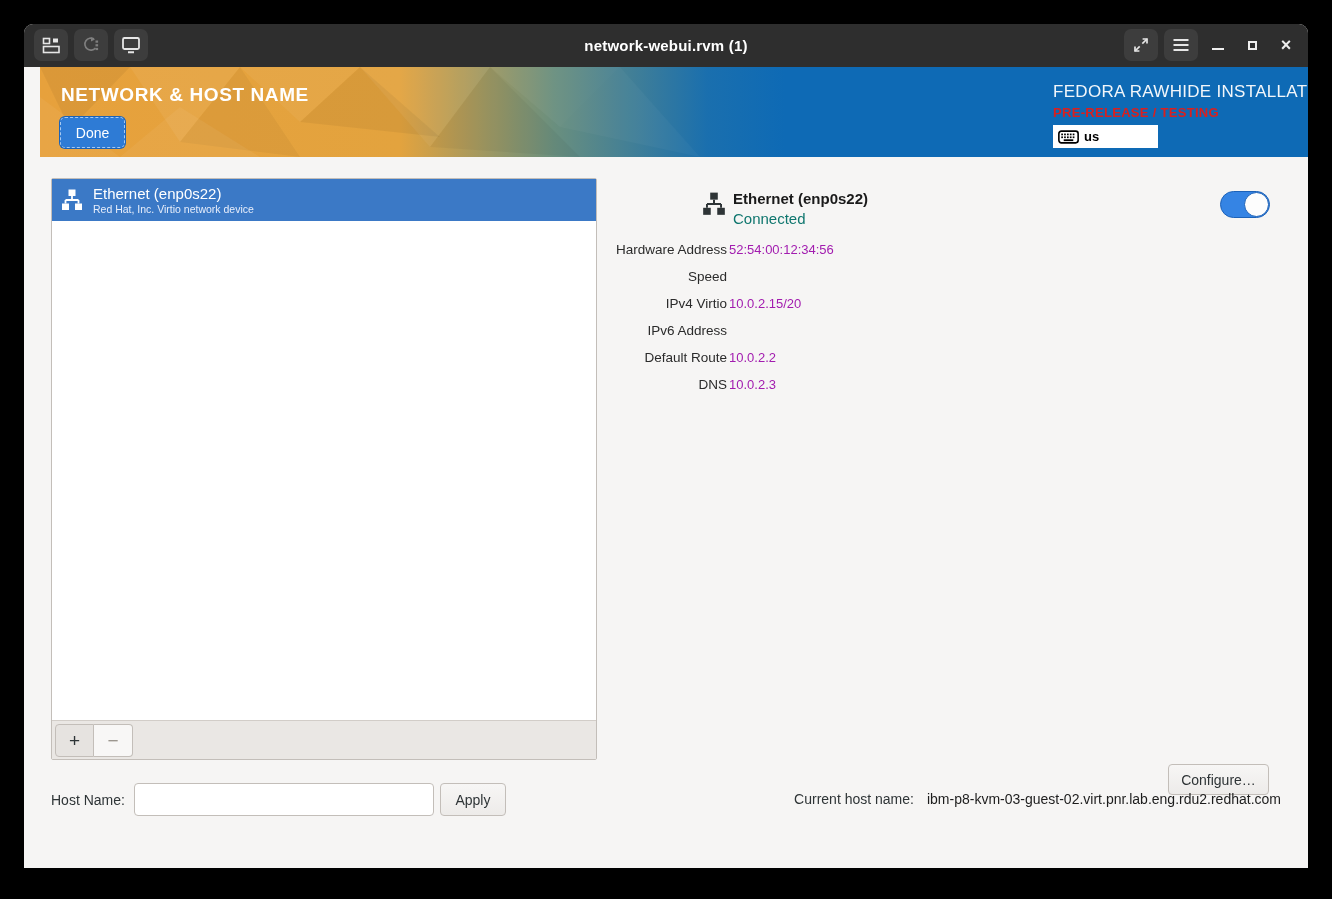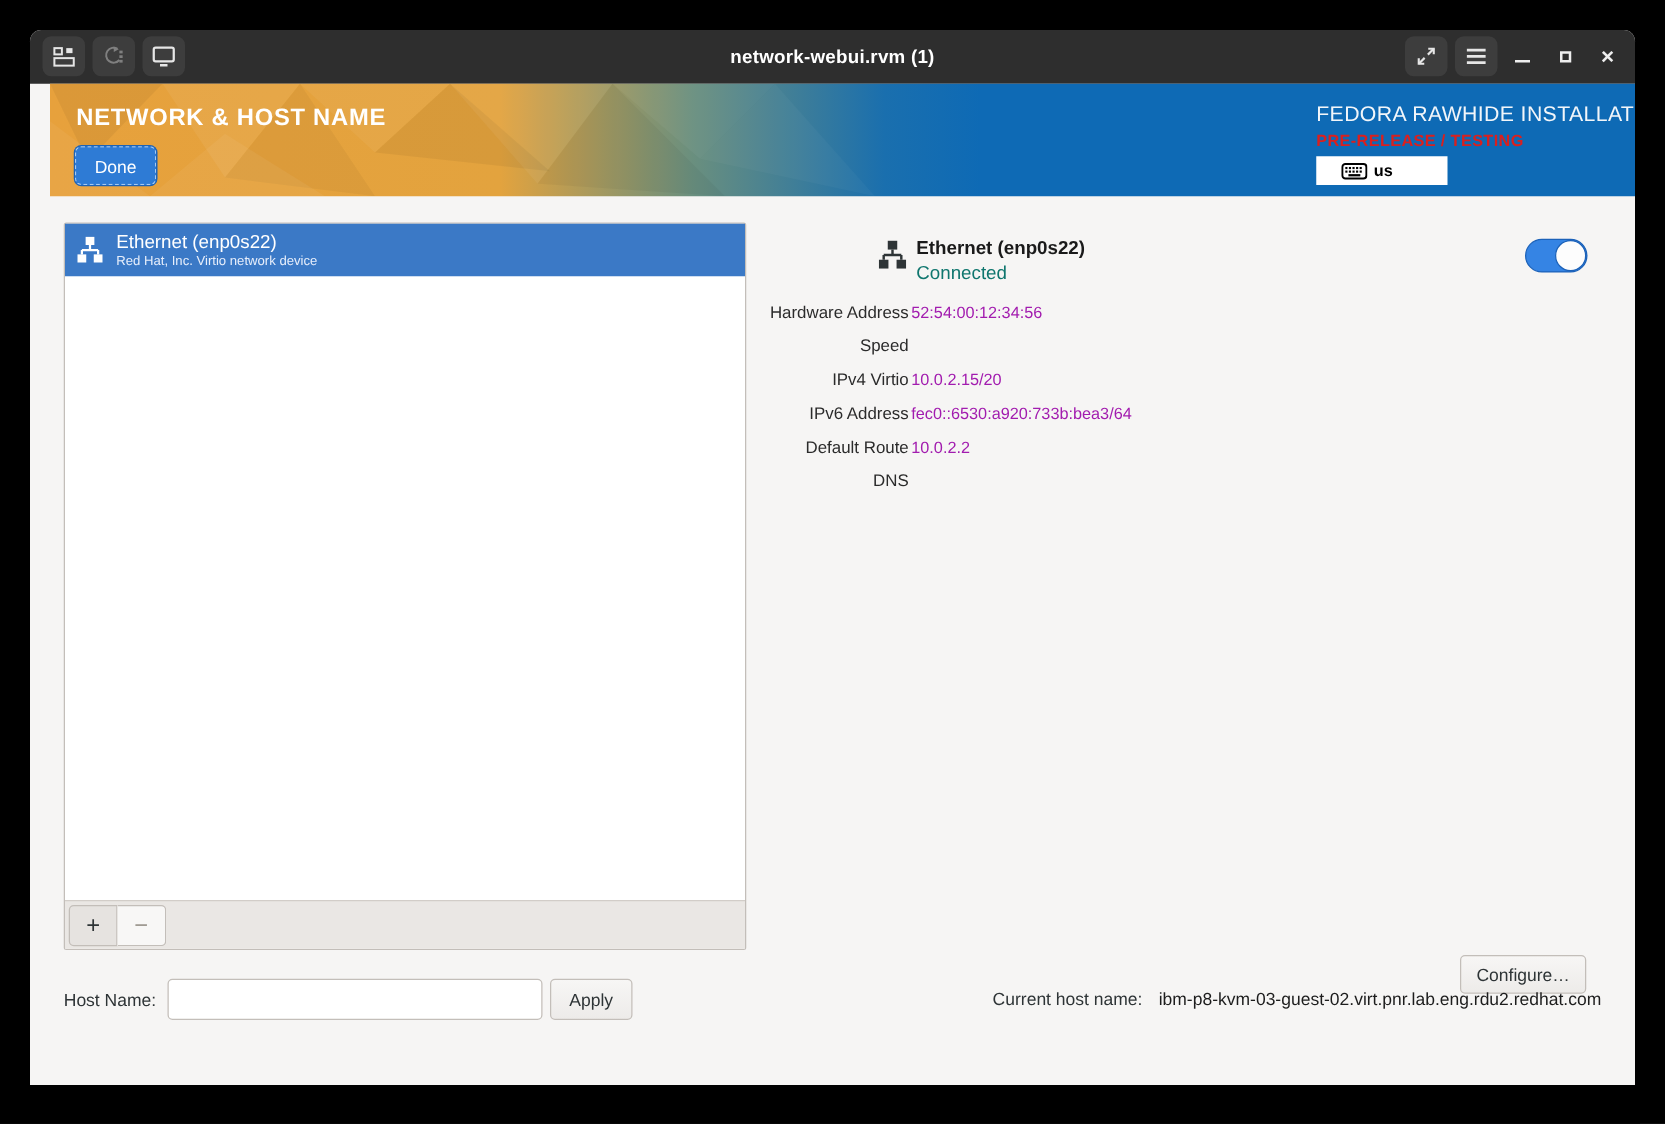--- a/index.html
+++ b/index.html
@@ -32,21 +32,21 @@
                font-weight:bold; letter-spacing:.6px; }
   .done-btn { position:absolute; left:20px; top:50px; width:65px; height:31px;
               background:#2e7bd5; color:#fff; font-size:14px; font-family:inherit;
               border:1px dashed #a6c9f1; border-radius:5px; box-shadow:0 0 0 1px #1d63b6;
               cursor:pointer; }
   .hub-right { position:absolute; left:1013px; top:15px; color:#fff; }
   .hub-product { font-size:17px; color:#f2f6fa; letter-spacing:.3px; white-space:nowrap; }
   .hub-prerelease { font-size:13px; font-weight:bold; color:#d9201f; margin-top:3px;
                     letter-spacing:.3px; }
   .kbd-box { margin-top:5px; width:105px; height:23px; background:#fff; display:flex;
-             align-items:center; gap:5px; padding-left:20px; cursor:pointer;text-decoration:underline; }
+             align-items:center; gap:5px; padding-left:5px; cursor:pointer;text-decoration:underline; }
   .kbd-label { color:#000; font-weight:bold; font-size:13px; }
 
   
   .device-panel { position:absolute; left:27px; top:154px; width:546px; height:582px;
                   background:#fff; border:1px solid #c3beb9; border-radius:2px; }
   .device-row { height:42px; background:#3b79c6; display:flex; align-items:center;
                 gap:9px; padding-left:8px; cursor:pointer; color:#fff; }
   .device-title { font-size:15px; line-height:1.15; }
   .device-subtitle { font-size:10.5px; color:#e7eefb; }
   .device-toolbar { position:absolute; left:0; bottom:0; width:100%; height:39px;
@@ -249,28 +249,28 @@
         <div class="detail-row">
           <span class="detail-label">Speed</span>
           <span class="detail-value"></span>
         </div>
         <div class="detail-row">
           <span class="detail-label">IPv4 Virtio</span>
           <span class="detail-value">10.0.2.15/20</span>
         </div>
         <div class="detail-row">
           <span class="detail-label">IPv6 Address</span>
-          <span class="detail-value">fec0::6530:a920:733b:bea3/64</span>
         </div>
         <div class="detail-row">
           <span class="detail-label">Default Route</span>
           <span class="detail-value">10.0.2.2</span>
         </div>
         <div class="detail-row">
           <span class="detail-label">DNS</span>
+          <span class="detail-value">10.0.2.3</span>
         </div>
       </div>
 
       <button class="configure-btn">Configure…</button>
 
       <div class="current-host-row">
         <span class="current-host-label">Current host name:</span>
         <span class="current-host-value">ibm-p8-kvm-03-guest-02.virt.pnr.lab.eng.rdu2.redhat.com</span>
       </div>
     </div>

